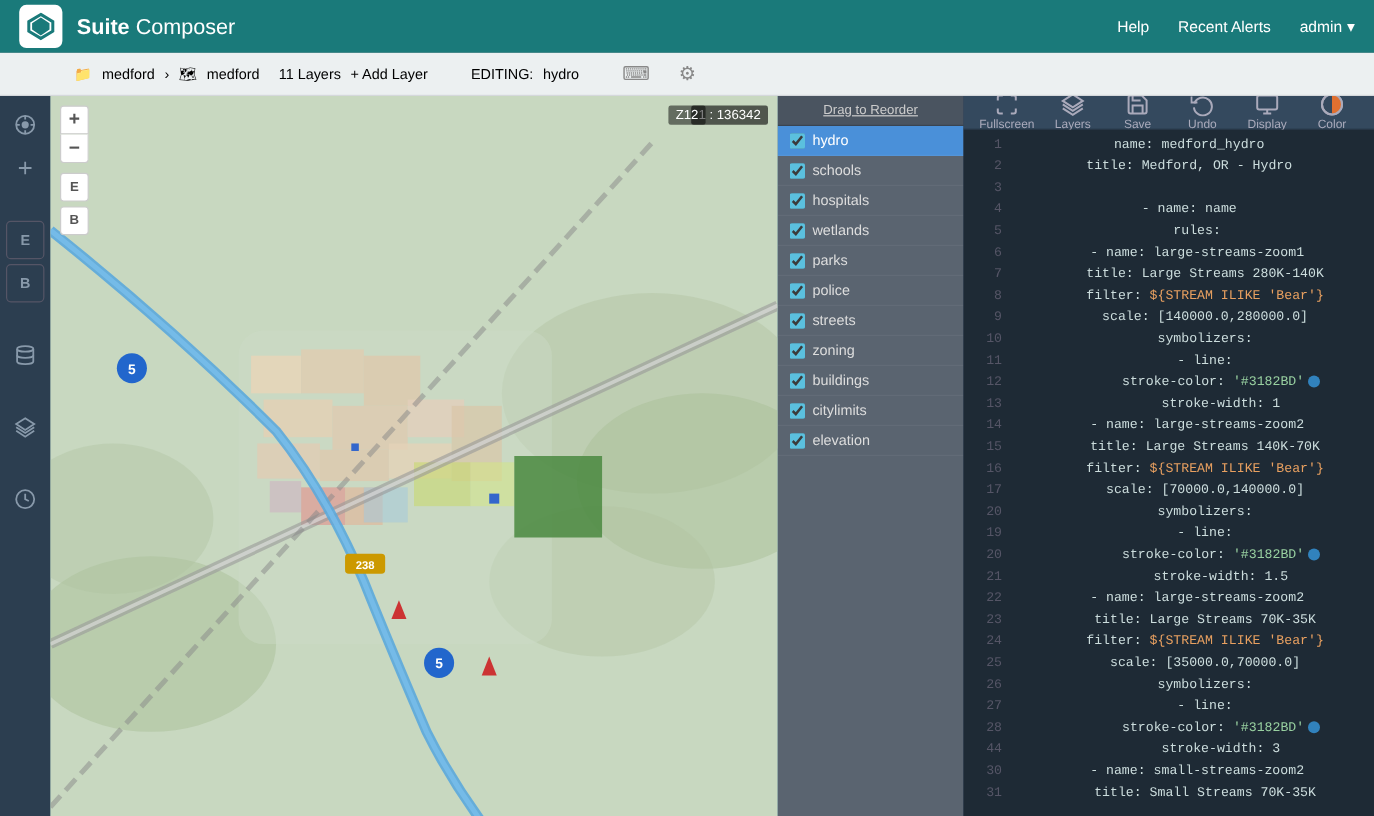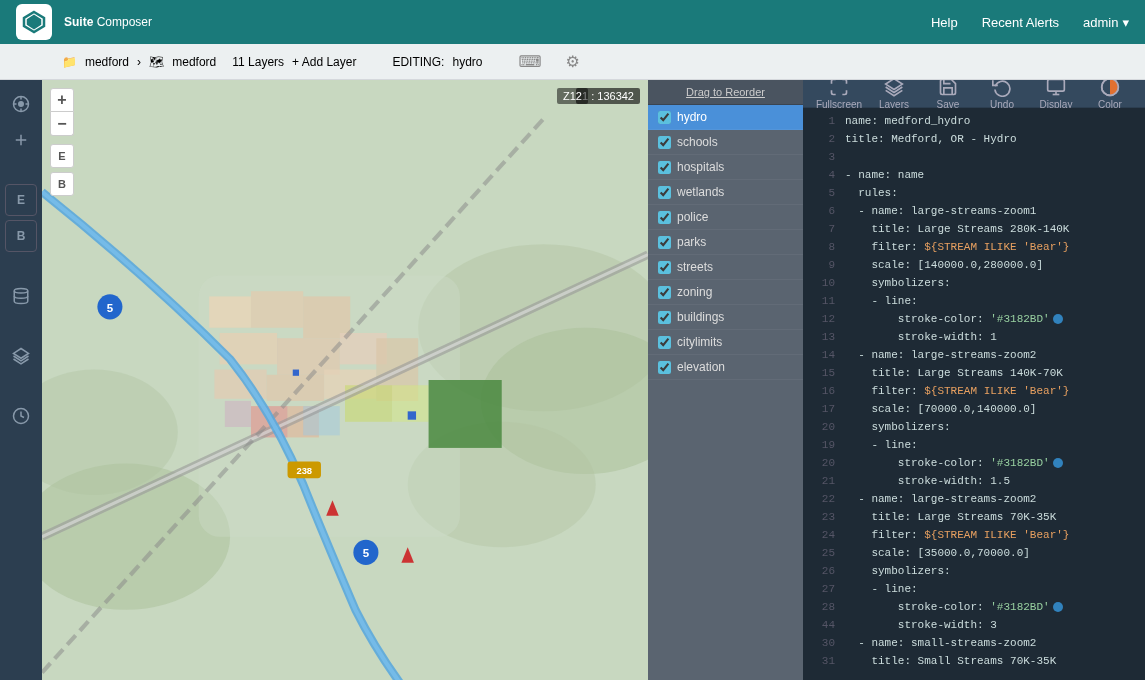--- a/index.html
+++ b/index.html
@@ -15,21 +15,21 @@
       color: white;
     }
     #topnav .logo {
       width: 36px; height: 36px;
       background: white;
       border-radius: 6px;
       display: flex; align-items: center; justify-content: center;
       margin-right: 12px;
     }
     #topnav .logo svg { width: 24px; height: 24px; }
-    #topnav .app-title { font-size: 12px; font-weight: 300; color: white; }
+    #topnav .app-title { font-size: 18px; font-weight: 300; color: white; }
     #topnav .app-title strong { font-weight: 700; }
     #topnav .spacer { flex: 1; }
     #topnav .nav-links { display: flex; gap: 24px; align-items: center; }
     #topnav .nav-link { color: #ffffff; cursor: pointer; font-size: 13px; }
     #topnav .admin-btn { color: white; cursor: pointer; font-size: 13px; display: flex; align-items: flex-end; gap: 4px; }
 
     
     #leftsidebar {
       width: 42px;
       background: #2c3e50;
@@ -202,21 +202,21 @@
       padding: 0 8px;
     }
     .line-num {
       color: #556;
       width: 24px;
       text-align: right;
       margin-right: 10px;
       flex-shrink: 0;
       user-select: none;
     }
-    .line-content { color: #cdd; flex: 1; white-space: pre; }
+    .line-content { color: #cdd; flex: 1; white-space: pre; text-align: center; }
     .line-content .val-color { color: #98d0a0; }
     .line-content .color-dot {
       display: inline-block;
       width: 10px; height: 10px;
       background: #3182BD;
       border-radius: 50%;
       vertical-align: middle;
       margin-left: 3px;
     }
     .keyboard-icon, .settings-icon {
@@ -422,25 +422,25 @@
           <div class="layer-item">
             <input type="checkbox" checked="" style="">
             <span>hospitals</span>
           </div>
           <div class="layer-item">
             <input type="checkbox" checked="" style="">
             <span>wetlands</span>
           </div>
           <div class="layer-item">
             <input type="checkbox" checked="" style="">
+            <span>parks</span>
+          </div>
+          <div class="layer-item">
+            <input type="checkbox" checked="" style="">
             <span>police</span>
-          </div>
-          <div class="layer-item">
-            <input type="checkbox" checked="" style="">
-            <span>parks</span>
           </div>
           <div class="layer-item">
             <input type="checkbox" checked="" style="">
             <span>streets</span>
           </div>
           <div class="layer-item">
             <input type="checkbox" checked="" style="">
             <span>zoning</span>
           </div>
           <div class="layer-item">

